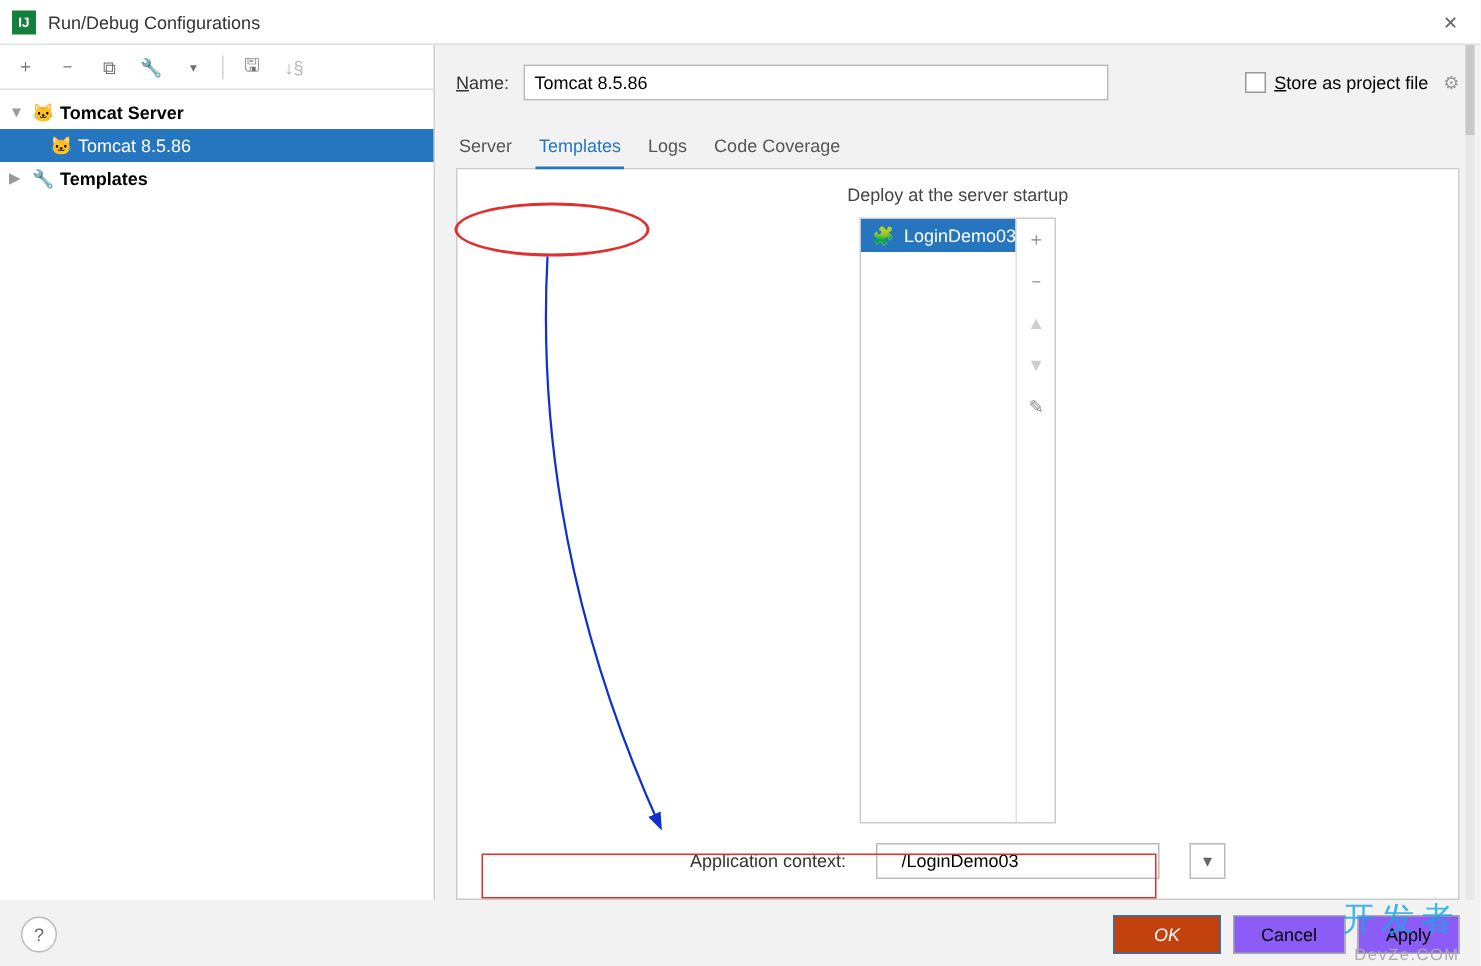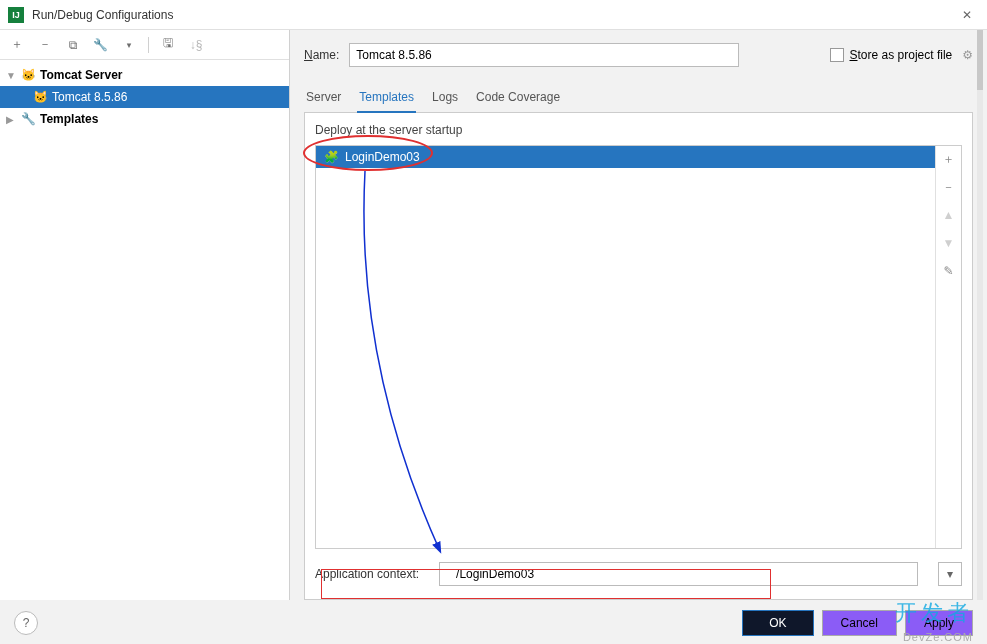--- a/index.html
+++ b/index.html
@@ -25,36 +25,36 @@
 .name-row { display: flex; align-items: center; gap: 10px; height: 30px; }
 .name-label { color: #333; }
 .name-input { flex: 0 0 390px; height: 24px; border: 1px solid #bbb; padding: 0 6px; background: #fff; }
 .store-row { display: flex; align-items: center; gap: 6px; margin-left: auto; }
 .checkbox { width: 14px; height: 14px; border: 1px solid #999; background: #fff; }
 .gear-small { color: #999; margin-left: 4px; }
 .tabs { display: flex; gap: 14px; margin-top: 14px; border-bottom: 1px solid #ccc; }
 .tab { padding: 6px 2px 8px 2px; color: #555; cursor: pointer; position: relative; }
 .tab.active { color: #2675bf; }
 .tab.active::after { content: ""; position: absolute; left: 0; right: 0; bottom: -1px; height: 2px; background: #2675bf; }
-.tab-content { background: #fff; border: 1px solid #ccc; border-top: none; flex: 1; padding: 10px; display: flex; flex-direction: column; position: relative; }
+.tab-content { background: #fff; border: 1px solid #ccc; border-top: none; flex: 1; padding: 10px; display: flex; flex-direction: column; position: relative; align-items: center; }
 .deploy-label { color: #444; margin-bottom: 8px; }
 .deploy-box { display: flex; flex: 1; border: 1px solid #ccc; position: relative; }
 .deploy-list { flex: 1; background: #fff; }
 .deploy-item { height: 22px; background: #2675bf; color: #fff; display: flex; align-items: center; padding-left: 8px; gap: 6px; }
 .deploy-side { width: 26px; display: flex; flex-direction: column; align-items: center; padding-top: 4px; gap: 10px; border-left: 1px solid #e0e0e0; }
 .side-btn { width: 18px; height: 18px; display: flex; align-items: center; justify-content: center; color: #888; cursor: pointer; }
 .context-row { display: flex; align-items: center; gap: 20px; margin-top: 10px; height: 30px; }
 .context-label { color: #333; }
 .context-input { flex: 1; height: 24px; border: 1px solid #bbb; padding: 0 16px; background: #fff; }
 .context-drop { width: 24px; height: 24px; border: 1px solid #bbb; display: flex; align-items: center; justify-content: center; background: #fff; color: #666; cursor: pointer; }
 .bottom-bar { position: absolute; bottom: 8px; left: 14px; right: 14px; display: flex; align-items: center; }
 .help-btn { width: 24px; height: 24px; border: 1px solid #bbb; border-radius: 50%; display: flex; align-items: center; justify-content: center; color: #666; background: #fff; cursor: pointer; }
 .btn-group { margin-left: auto; display: flex; gap: 8px; }
 .btn { height: 26px; padding: 0 18px; border: 1px solid #aaa; background: #8b5cf6; cursor: pointer; display: flex; align-items: center; }
-.btn.primary { background: #0f172a; color: #fff; border-color: #2675bf; padding: 0 26px; }
+.btn.primary { background: #c2410c; color: #fff; border-color: #2675bf; padding: 0 26px; font-style: italic; }
 .red-ellipse { position: absolute; border: 2px solid #e03030; border-radius: 50%; pointer-events: none; }
 .red-rect { position: absolute; border: 1px solid #e03030; pointer-events: none; }
 .watermark { position: absolute; right: 14px; bottom: 16px; font-size: 22px; color: #11a9e2; letter-spacing: 4px; opacity: 0.8; font-weight: 300; pointer-events: none; }
 .watermark2 { position: absolute; right: 14px; bottom: 1px; font-size: 11px; color: #aaa; letter-spacing: 1px; pointer-events: none; }
 svg.arrow-svg { position: absolute; pointer-events: none; }
 .underline-first::first-letter { text-decoration: underline; }
 .sbar { position:absolute; right:4px; top:30px; bottom:44px; width:6px; background:#e8e8e8; }
 .sbar-thumb { position:absolute; top:0; width:6px; height:60px; background:#c8c8c8; }
 </style>
 </head>

